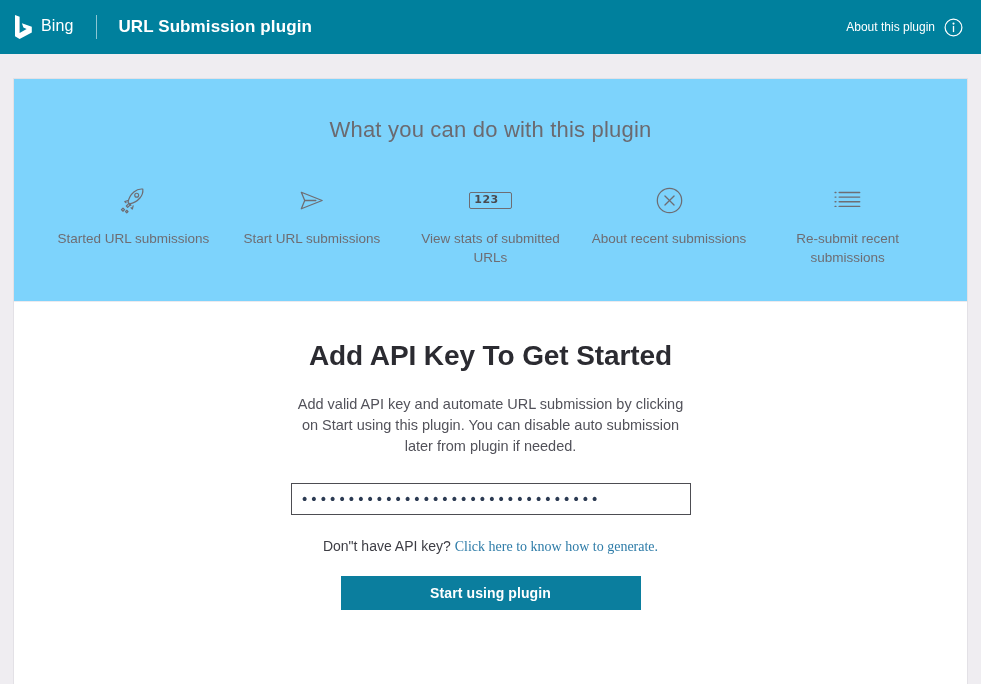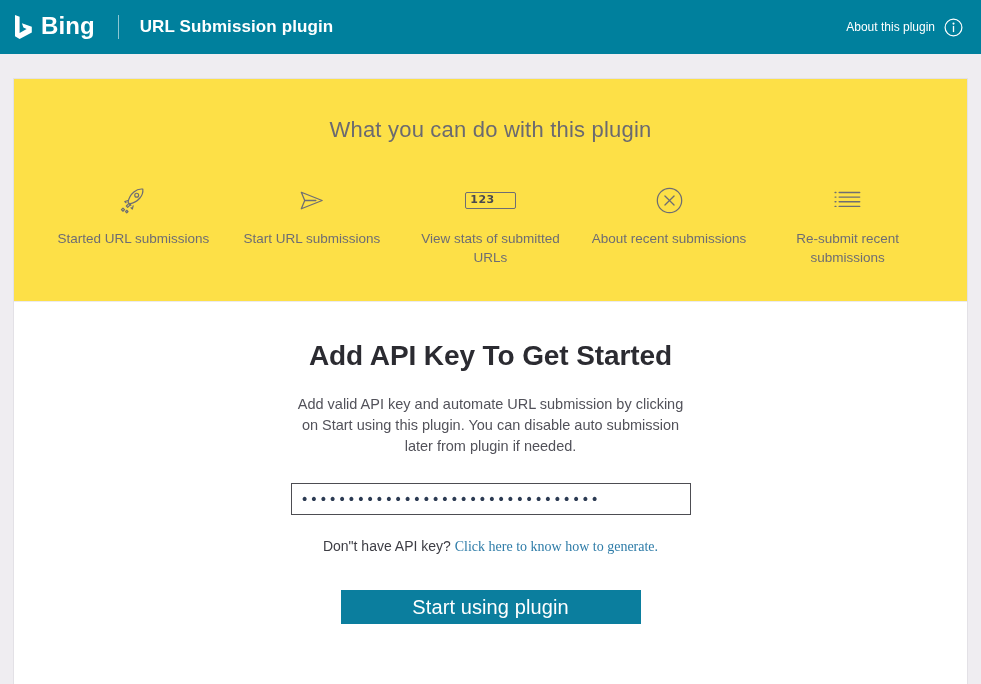--- a/index.html
+++ b/index.html
@@ -40,22 +40,22 @@
   }
 
   .bing-mark {
     width: 20px;
     height: 26px;
     display: block;
   }
 
   .bing-word {
     color: #ffffff;
-    font-size: 24px;
-    font-weight: 700;
+    font-size: 16px;
+    font-weight: 400;
     letter-spacing: 0.1px;
     line-height: 1;
     padding-bottom: 2px;
   }
 
   .brand-divider {
     width: 1px;
     height: 24px;
     background: rgba(255,255,255,0.55);
     margin: 0 12px 0 14px;
@@ -90,21 +90,21 @@
     margin: 24px 13px 0 13px;
     background: #ffffff;
     border: 1px solid #e3e1e6;
     height: 612px;
     display: flex;
     flex-direction: column;
   }
 
   
   .features {
-    background: #fde047;
+    background: #7dd3fc;
     padding: 38px 0 34px 0;
     border-bottom: 1px solid #eceaef;
   }
 
   .features-heading {
     text-align: center;
     font-size: 22px;
     font-weight: 400;
     color: #6b6a70;
     letter-spacing: 0.2px;
@@ -139,21 +139,21 @@
     font-size: 13.5px;
     line-height: 19px;
     color: #6e6d73;
     font-weight: 400;
   }
 
   
   .num-box {
     border: 1.6px solid #6e6d73;
     border-radius: 2px;
-    padding: 1px 20px 2px 4px;
+    padding: 1px 12px 2px 4px;
     font-family: "DejaVu Sans", sans-serif;
     font-size: 11px;
     font-weight: 700;
     color: #4a4a4f;
     line-height: 12px;
     letter-spacing: 0.5px;
   }
 
   
   .apikey {
@@ -202,29 +202,29 @@
   }
 
   .helper-link {
     color: #2e7ca8;
     text-decoration: none;
     cursor: pointer;
     font-family: Liberation Serif, serif;
   }
 
   .start-button {
-    margin-top: 35px;
+    margin-top: 21px;
     width: 300px;
     height: 34px;
     background: #0b7e9e;
     color: #ffffff;
     border: none;
     font-family: "Liberation Sans", sans-serif;
-    font-size: 20px;
-    font-weight: 400;
+    font-size: 14px;
+    font-weight: 700;
     letter-spacing: 0.1px;
     cursor: pointer;
   }
 </style>
 </head>
 <body>
 
 <div class="topbar">
 
   <div class="brand">

